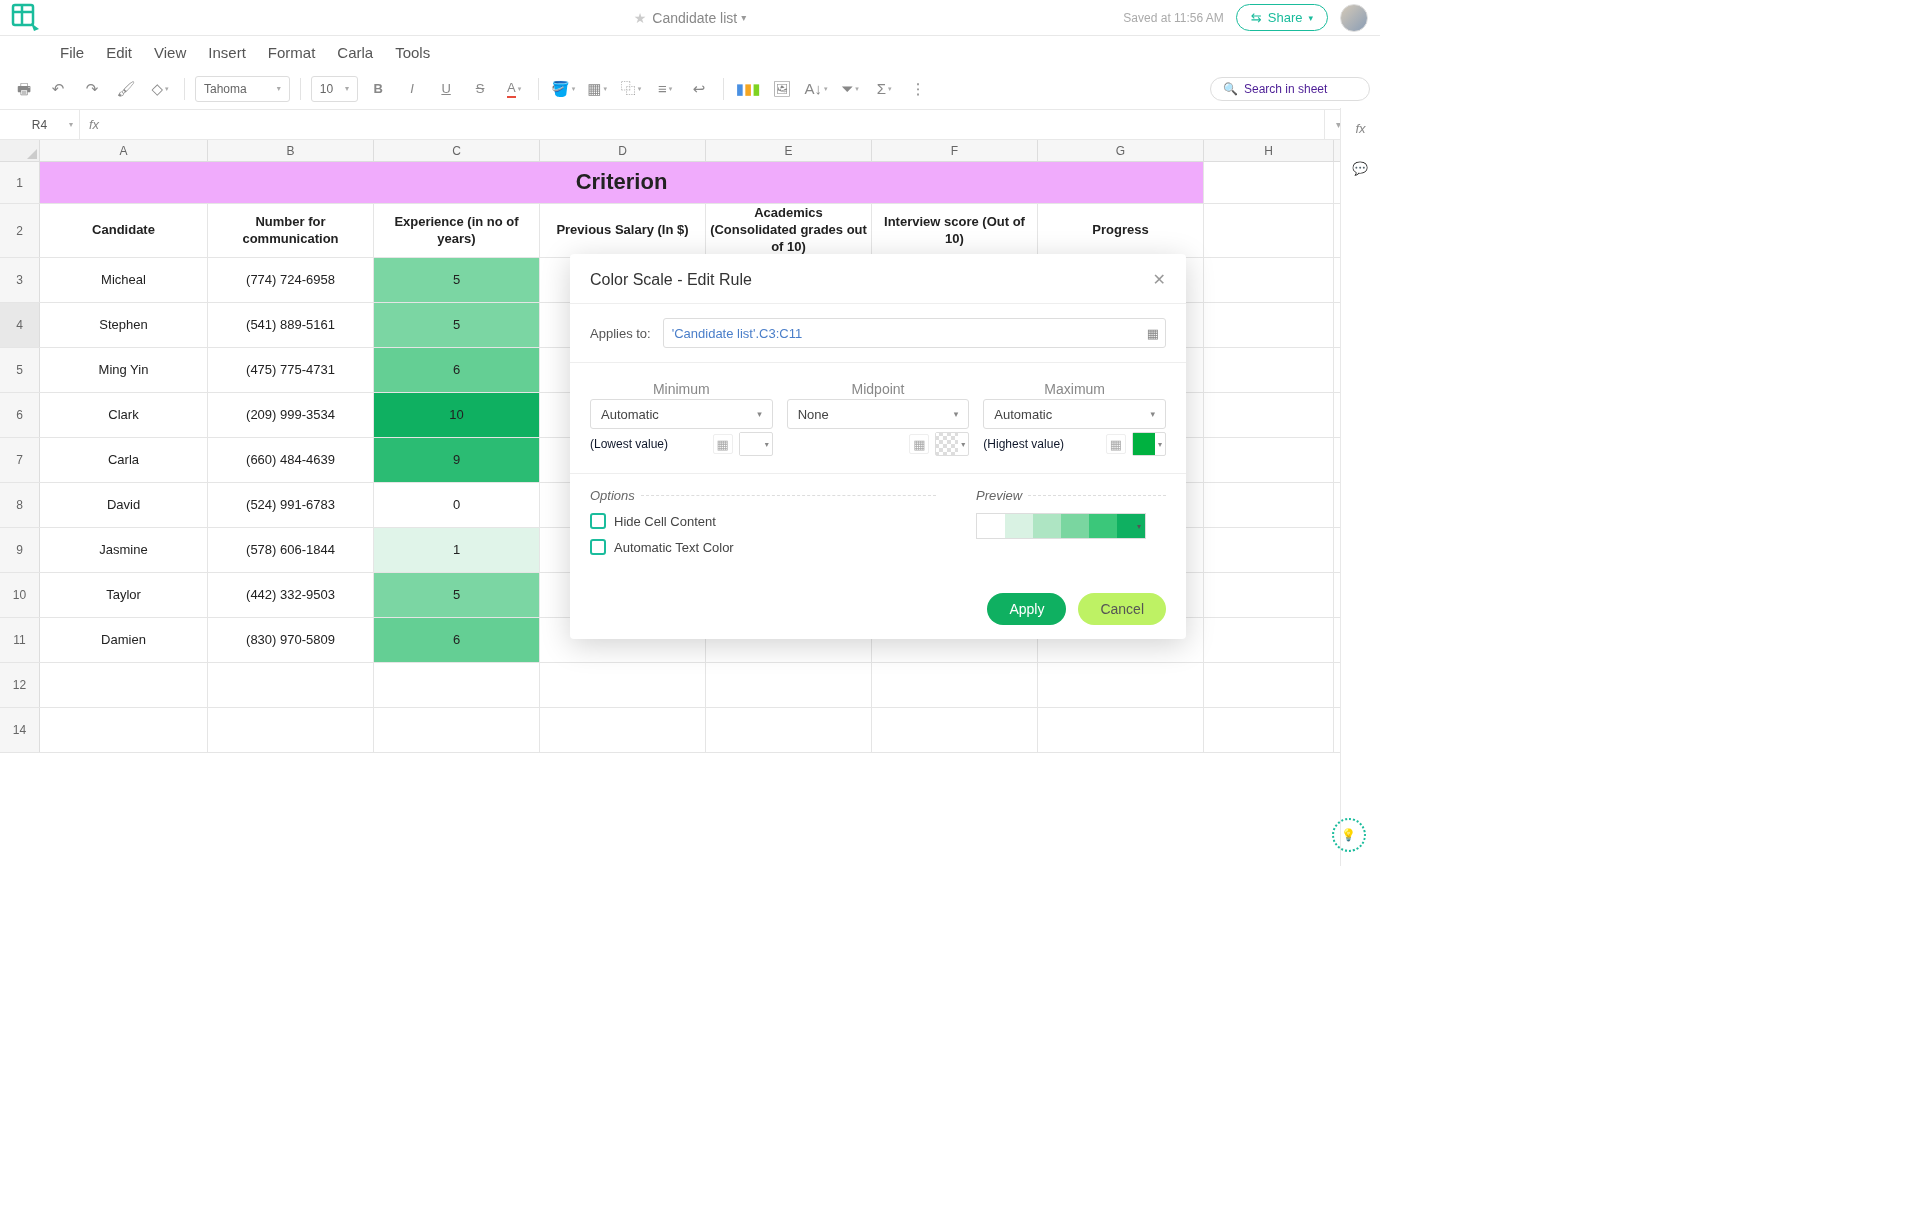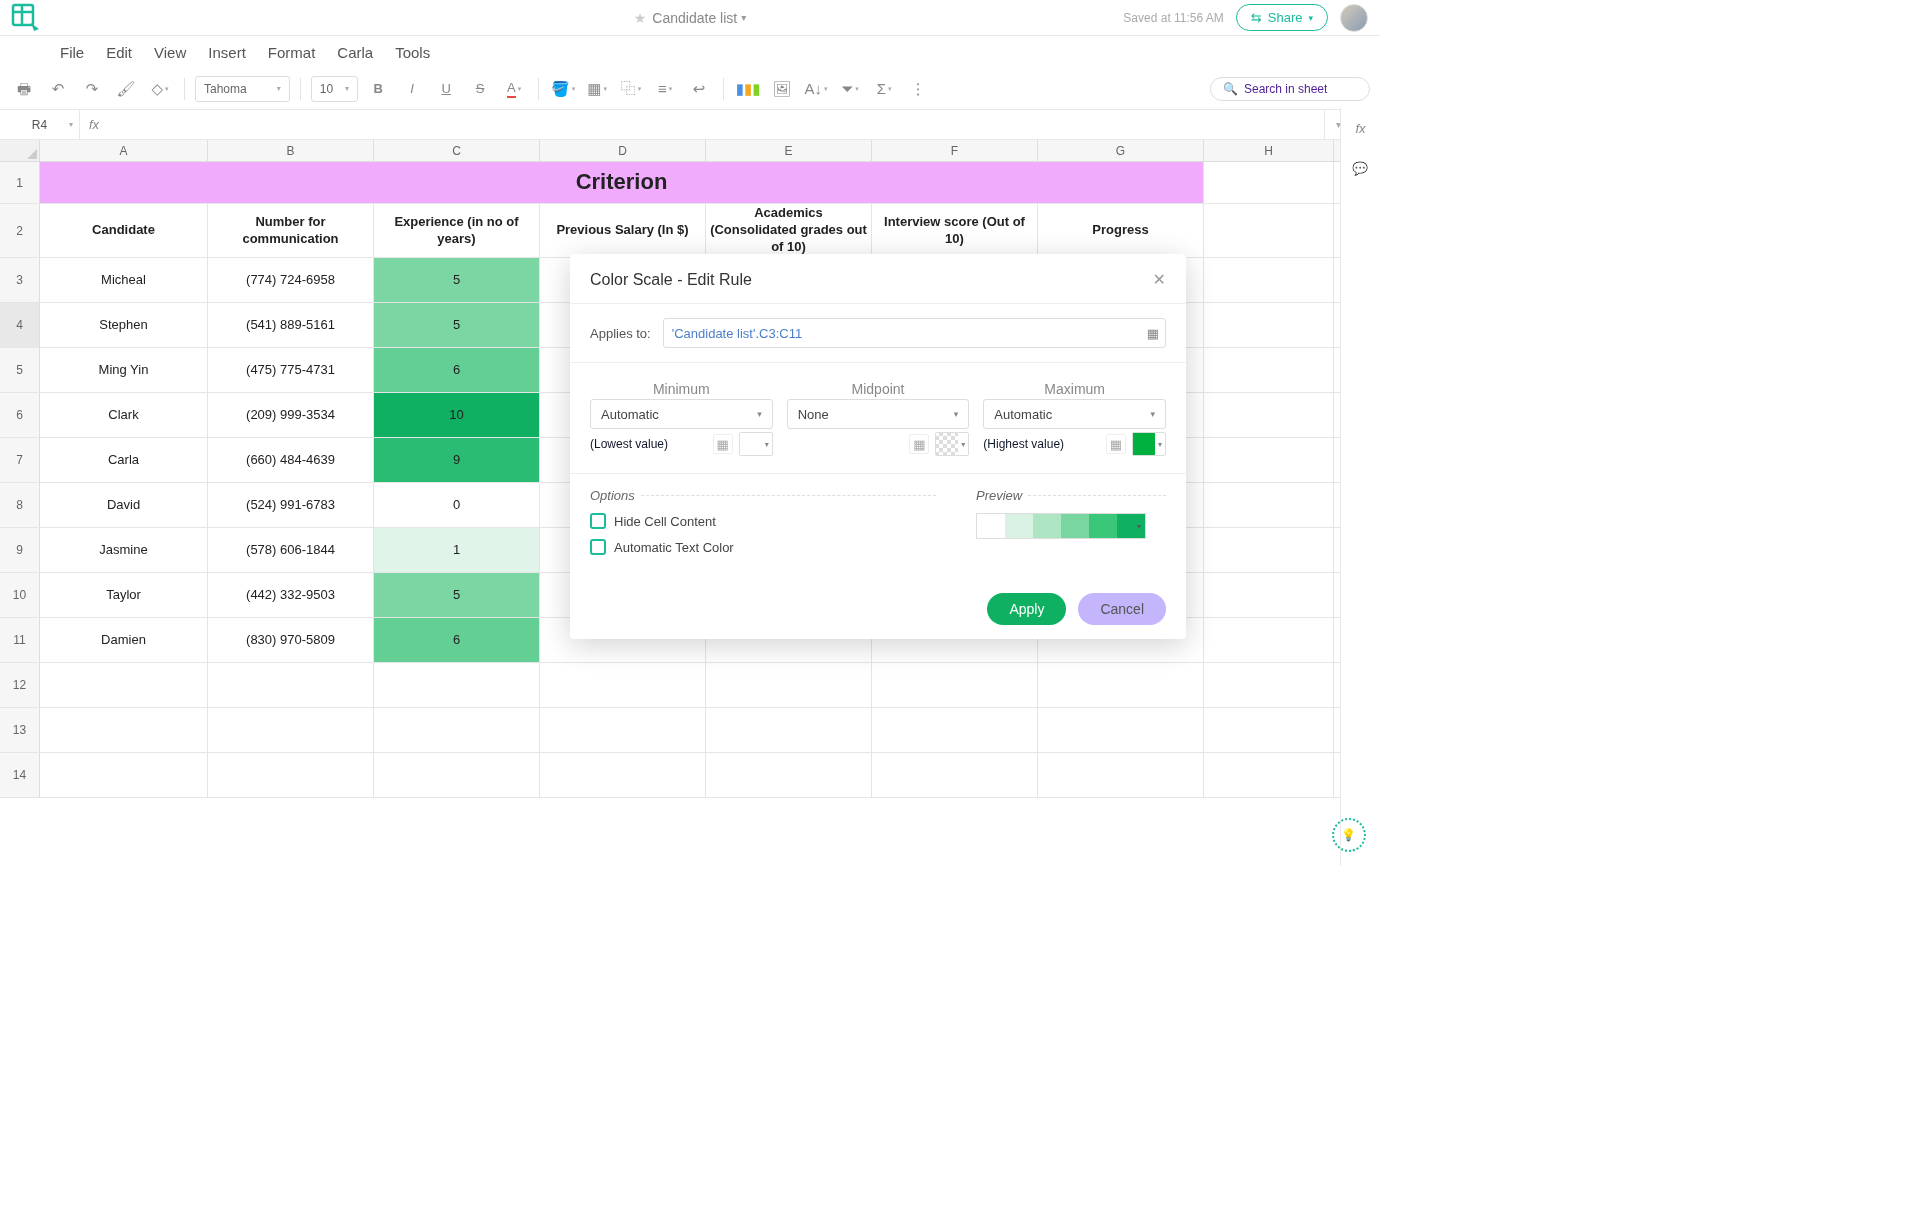--- a/index.html
+++ b/index.html
@@ -92,21 +92,21 @@
 .divider-label .line { flex:1; border-top: 1px dashed #ddd; height:0; }
 .chk-row { display: flex; align-items: center; gap: 8px; margin-bottom: 10px; color: #444; }
 .checkbox { width: 16px; height: 16px; border: 2px solid #1abc9c; border-radius: 3px; }
 .preview-bar { width: 170px; height: 26px; border: 1px solid #ddd; display:flex; position:relative;}
 .pv { flex:1; height:100%; }
 .pv1{background:#fff;} .pv2{background:#d9f2e3;} .pv3{background:#aee5c3;} .pv4{background:#7ad6a0;} .pv5{background:#3bc77a;} .pv6{background:#0fb061;}
 .preview-chev{position:absolute; right:4px; top:50%; transform:translateY(-50%); font-size:8px; color:#555;}
 
 .modal-footer { display: flex; justify-content: flex-end; gap: 12px; padding: 14px 20px; }
 .btn-apply { background: #0fb061; color: #fff; border: none; border-radius: 16px; padding: 8px 22px; font-size: 14px; cursor: pointer; }
-.btn-cancel { background: #c4b5fd; color: #555; border: none; border-radius: 16px; padding: 8px 22px; font-size: 14px; cursor: pointer; }
+.btn-cancel { background: #bef264; color: #555; border: none; border-radius: 16px; padding: 8px 22px; font-size: 14px; cursor: pointer; }
 
 .fab { position: absolute; right: 14px; bottom: 14px; width: 34px; height: 34px; border-radius: 50%; border: 2px dotted #1abc9c; display:flex; align-items:center; justify-content:center; color:#1abc9c; font-size:12px; font-weight:bold; }
 
 
 .glyph { font-family: inherit; font-size: 15px; line-height:1; }
 .underline-red { border-bottom: 2px solid #e74c3c; padding-bottom: 1px; }
 </style>
 </head>
 <body>
 
@@ -398,31 +398,20 @@
     <div class="cell col-A"></div>
     <div class="cell col-B"></div>
     <div class="cell col-C"></div>
     <div class="cell col-D"></div>
     <div class="cell col-E"></div>
     <div class="cell col-F"></div>
     <div class="cell col-G"></div>
     <div class="cell col-H"></div>
   </div>
       <div class="row row-empty">
-    <div class="row-h">13</div>
-    <div class="cell col-A"></div>
-    <div class="cell col-B"></div>
-    <div class="cell col-C"></div>
-    <div class="cell col-D"></div>
-    <div class="cell col-E"></div>
-    <div class="cell col-F"></div>
-    <div class="cell col-G"></div>
-    <div class="cell col-H"></div>
-  </div>
-      <div class="row row-empty">
     <div class="row-h">14</div>
     <div class="cell col-A"></div>
     <div class="cell col-B"></div>
     <div class="cell col-C"></div>
     <div class="cell col-D"></div>
     <div class="cell col-E"></div>
     <div class="cell col-F"></div>
     <div class="cell col-G"></div>
     <div class="cell col-H"></div>
   </div>

